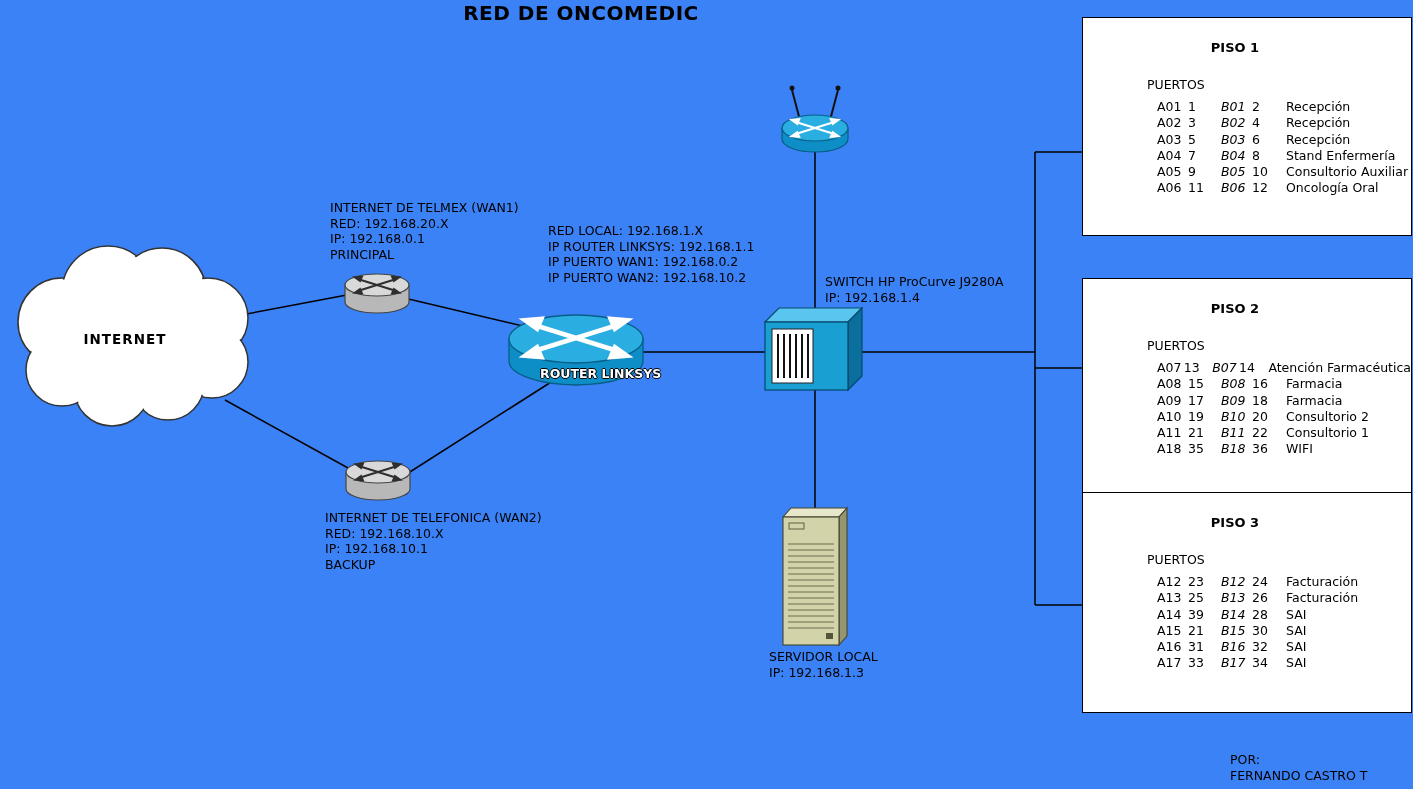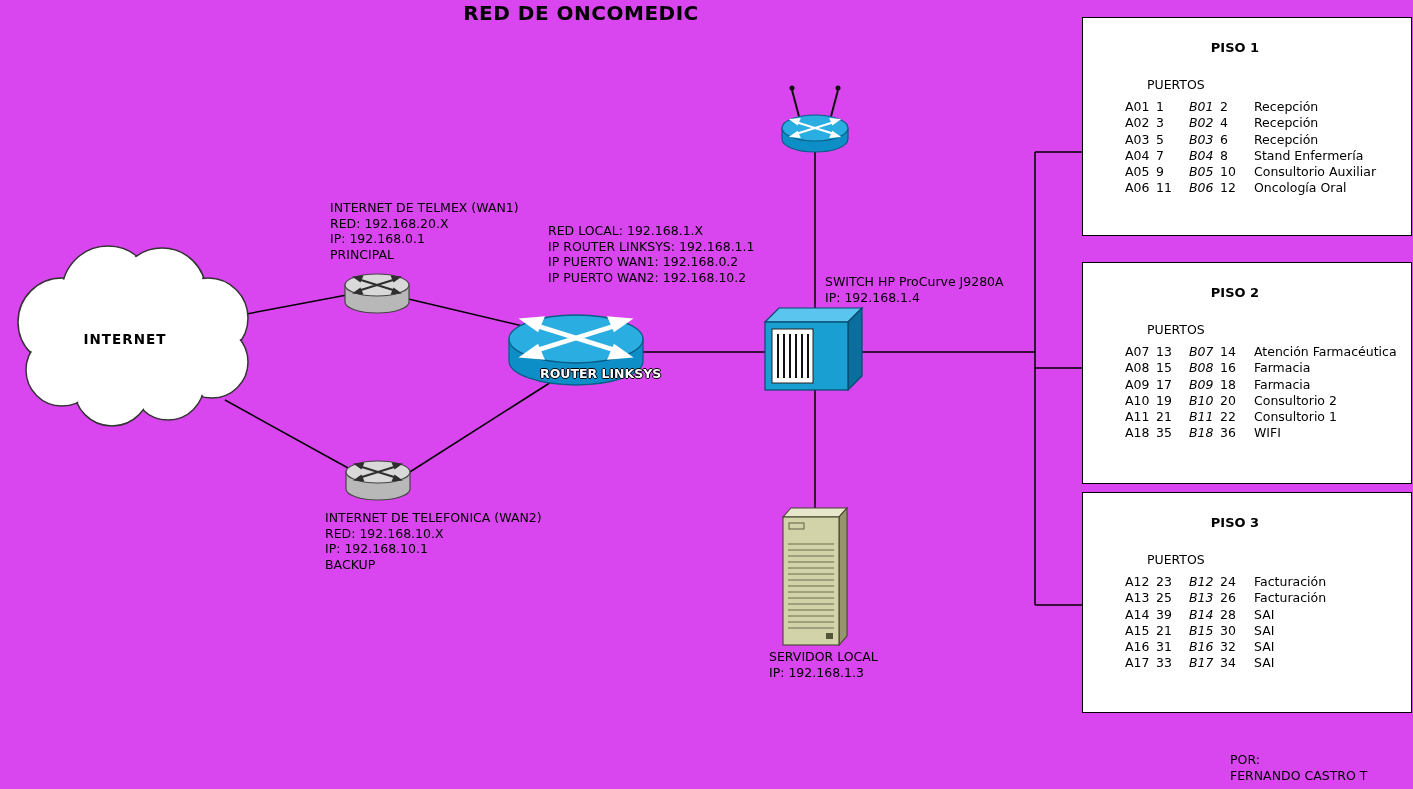--- a/index.html
+++ b/index.html
@@ -1,33 +1,33 @@
 <!DOCTYPE html>
 <html><head>
 <meta charset="utf-8">
 <style>
   * { margin:0; padding:0; box-sizing:border-box; }
   html,body { background:#fff; }
   body { font-family:"DejaVu Sans","Liberation Sans",sans-serif; color:#000; }
-  .canvas { position:relative; width:1413px; height:789px; background:#d946ef; overflow:hidden; }
+  .canvas { position:relative; width:1413px; height:789px; background:#3b82f6; overflow:hidden; }
   .canvas > svg { position:absolute; left:0; top:0; }
   .title { position:absolute; left:431px; top:1px; width:300px; text-align:center;
            font-size:20px; font-weight:bold; letter-spacing:.5px; }
   .note { position:absolute; font-size:12.5px; line-height:15.6px; white-space:nowrap; }
   .cloud-label { position:absolute; left:45px; top:331px; width:160px; text-align:center;
                  font-weight:bold; font-size:13.5px; letter-spacing:1px; }
   .linksys-label { position:absolute; left:540px; top:366px; font-size:12.5px; font-weight:bold;
                    color:#fff; white-space:nowrap;
                    text-shadow:-1px 0 0 #000,1px 0 0 #000,0 -1px 0 #000,0 1px 0 #000; }
   .piso { position:absolute; left:1082px; width:330px; border:1px solid #000; background:#fff; }
   .piso-title { margin-top:22px; text-align:center; padding-right:24px; font-weight:bold; font-size:13px; }
   .piso-sub { margin:22px 0 0 64px; font-size:12.5px; }
   .piso-rows { margin:7px 0 0 42px; }
   .port-row { display:flex; font-size:12.5px; line-height:16.3px; white-space:nowrap; }
-  .pc0 { width:31px; } .pc1 { width:33px; } .pc2 { width:31px;font-style:italic; } .pc3 { width:34px; }
+  .pc0 { width:31px;margin-left:32px; } .pc1 { width:33px; } .pc2 { width:31px;font-style:italic; } .pc3 { width:34px; }
 </style>
 </head>
 <body>
 
 <div class="canvas">
 
   <svg width="1413" height="789" viewBox="0 0 1413 789">
     <defs>
       <g id="rarrows">
         <path d="M0,0 L-16,-5 M0,0 L16,-5 M0,0 L-16,5 M0,0 L16,5" stroke-width="2" fill="none"></path>
@@ -200,21 +200,21 @@
         <div class="port-row">
           <span class="pc pc0">A06</span>
           <span class="pc pc1">11</span>
           <span class="pc pc2">B06</span>
           <span class="pc pc3">12</span>
           <span class="pc pc4">Oncología Oral</span>
         </div>
       </div>
   </div>
 
-  <div class="piso" style="top:262px;height:222px">
+  <div class="piso" style="top:278px;height:222px">
     <div class="piso-title">PISO 2</div>
     <div class="piso-sub">PUERTOS</div>
     <div class="piso-rows">
         <div class="port-row">
           <span class="pc pc0">A07</span>
           <span class="pc pc1">13</span>
           <span class="pc pc2">B07</span>
           <span class="pc pc3">14</span>
           <span class="pc pc4">Atención Farmacéutica</span>
         </div>

